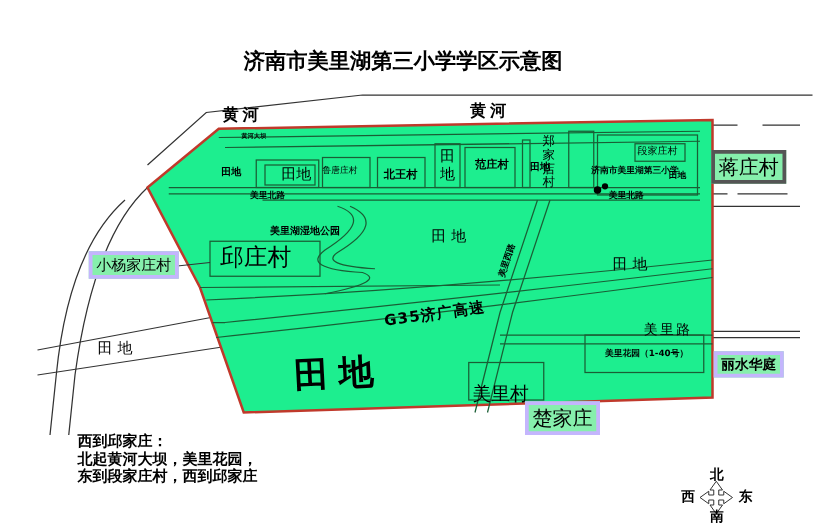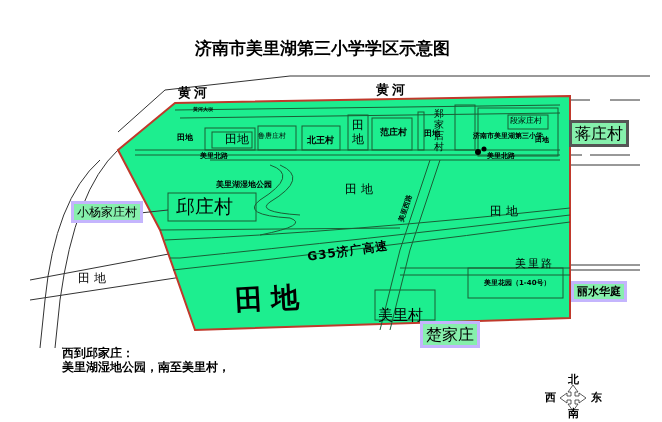--- a/index.html
+++ b/index.html
@@ -109,21 +109,22 @@
 <span class="lbl" style="left:378px;top:308px;font-size:15px;">美里村</span>
 <span class="lbl" style="left:176px;top:197px;font-size:19px;">邱庄村</span>
 
 <span class="box" style="left:569px;top:120px;font-size:16px;border-color:#555;">蒋庄村</span>
 <span class="box" style="left:71px;top:201px;font-size:12px;">小杨家庄村</span>
 <span class="box" style="left:420px;top:321px;font-size:16px;">楚家庄</span>
 <span class="box" style="left:571px;top:281px;font-size:11px;font-weight:bold;">丽水华庭</span>
 
 <div class="legend">
   <div>西到邱家庄：</div>
-  <div>美里湖湿地公园，南至美里村，</div>
+  <div>北起黄河大坝，美里花园，</div>
+  <div>东到段家庄村，西到邱家庄</div>
 </div>
 
 <div class="compass">
   <span style="left:23px;top:0px;">北</span>
   <span style="left:23px;top:34px;">南</span>
   <span style="left:0px;top:18px;">西</span>
   <span style="left:46px;top:18px;">东</span>
 </div>
 
 </body></html>

